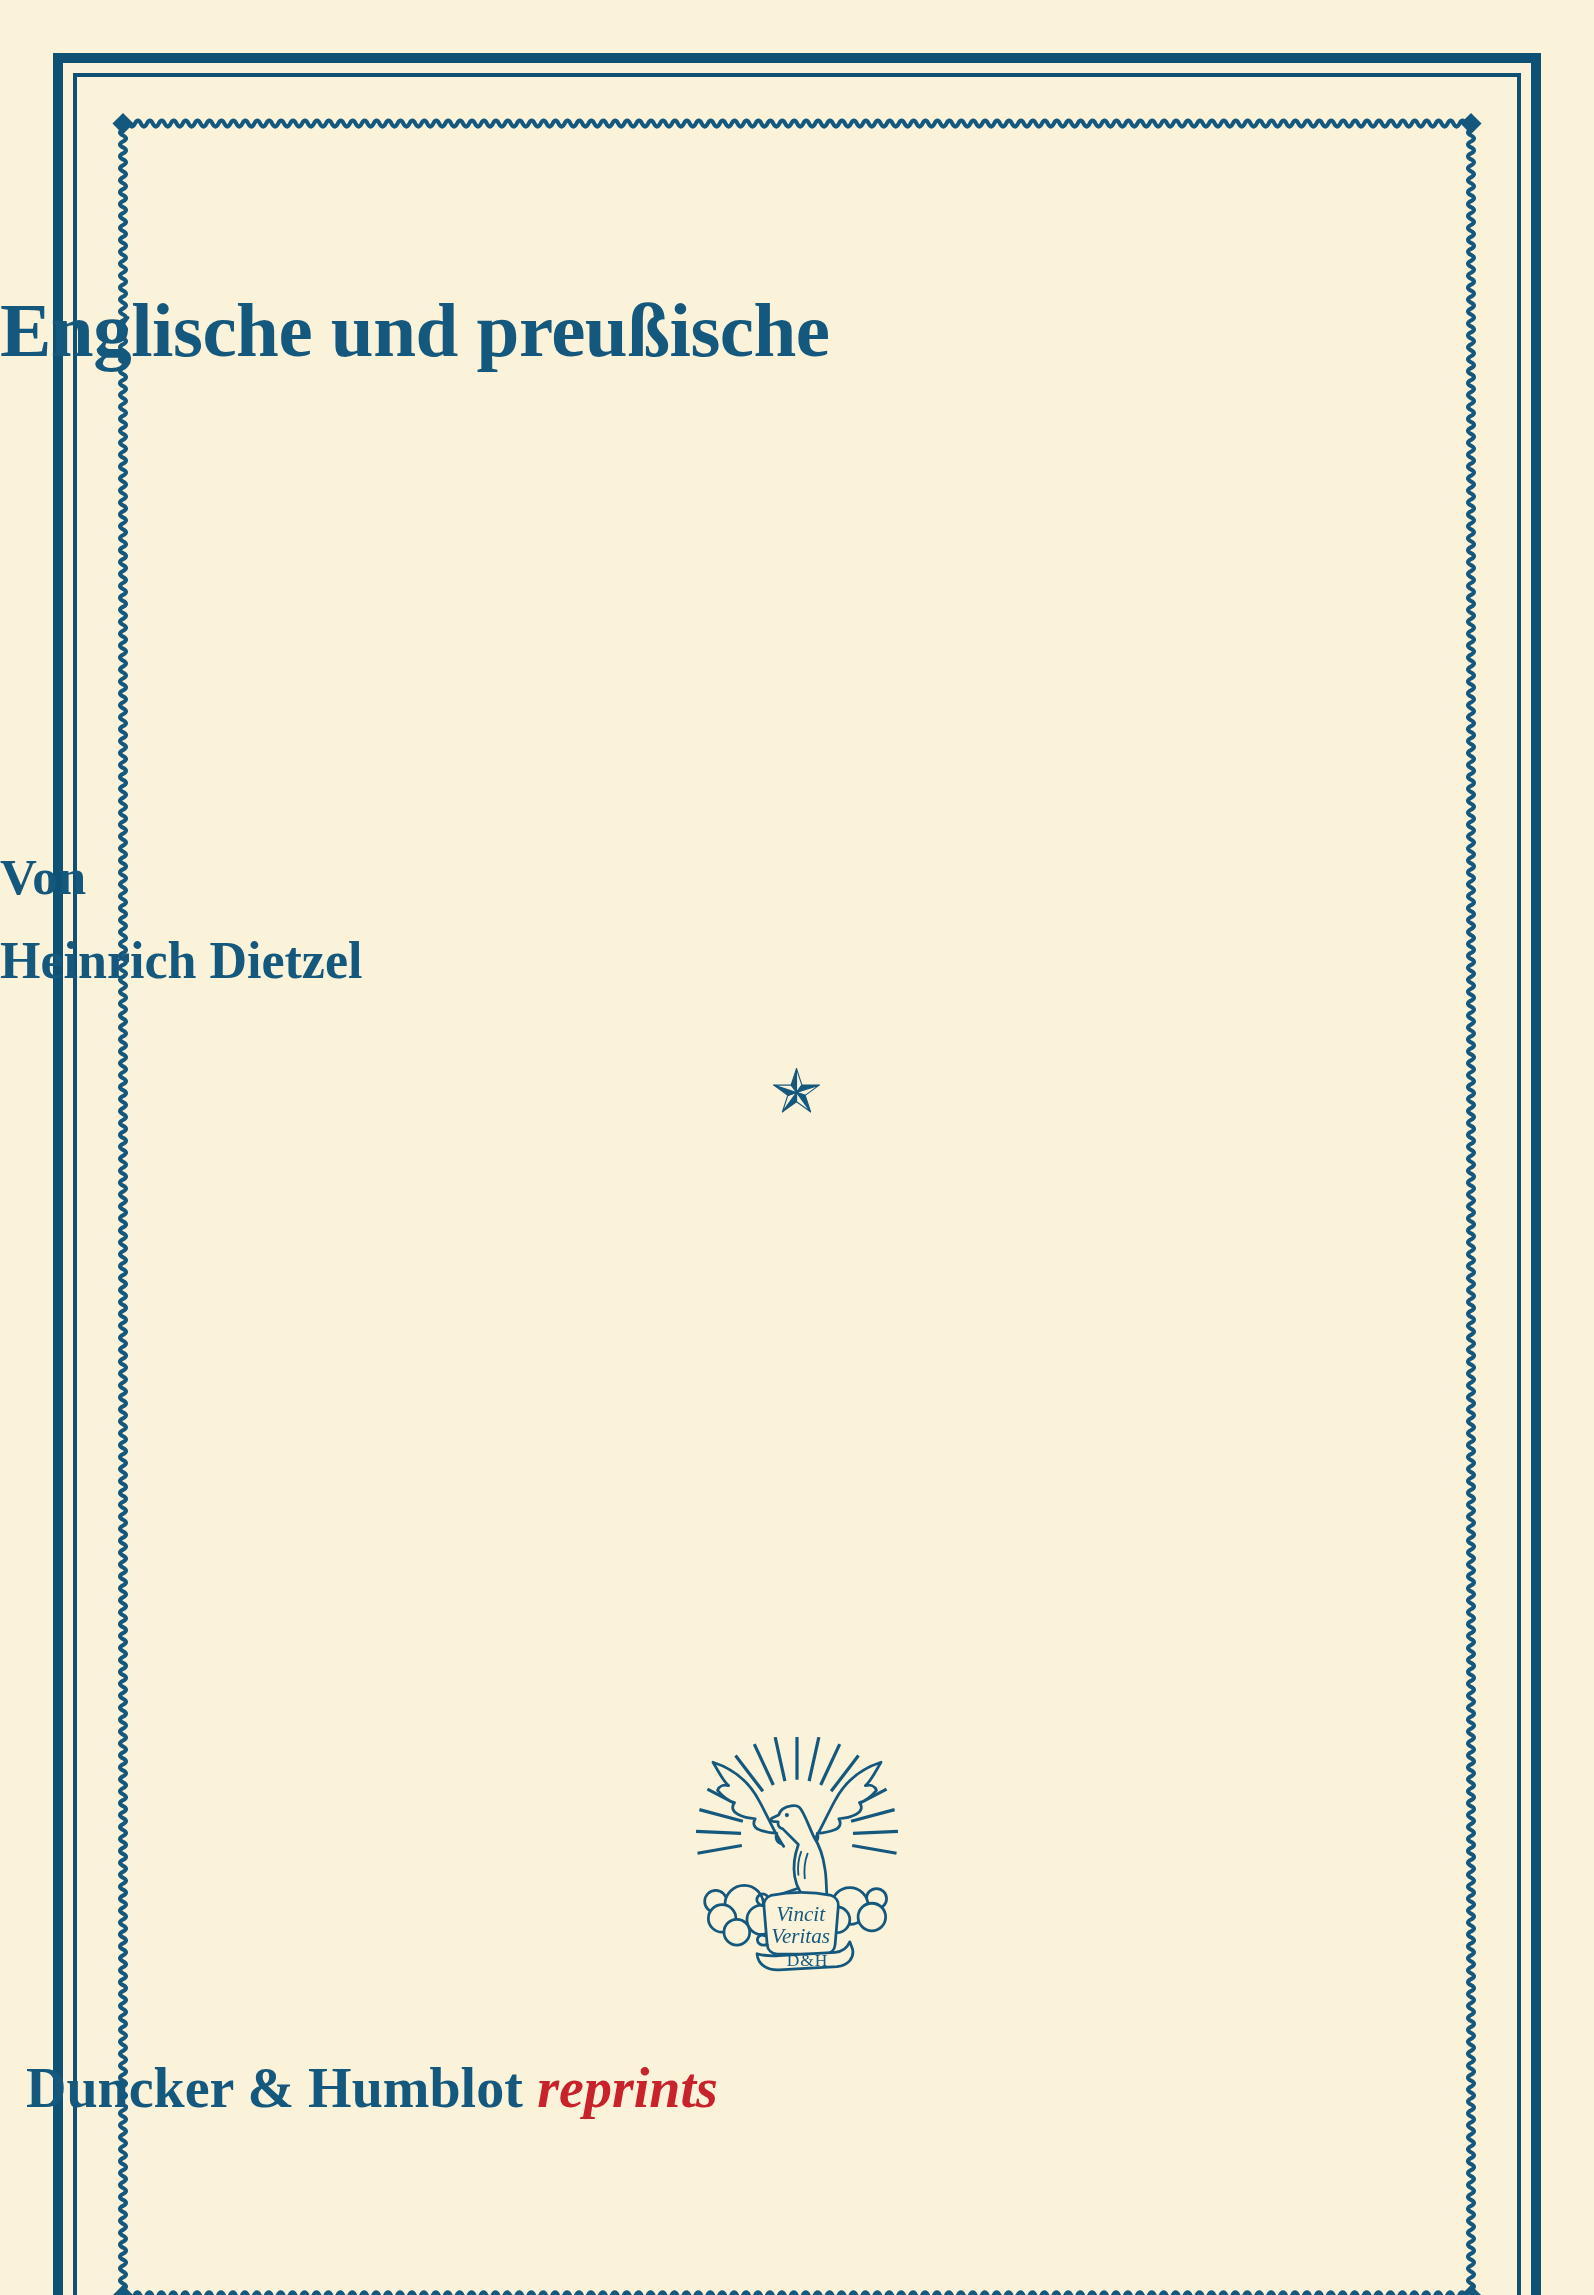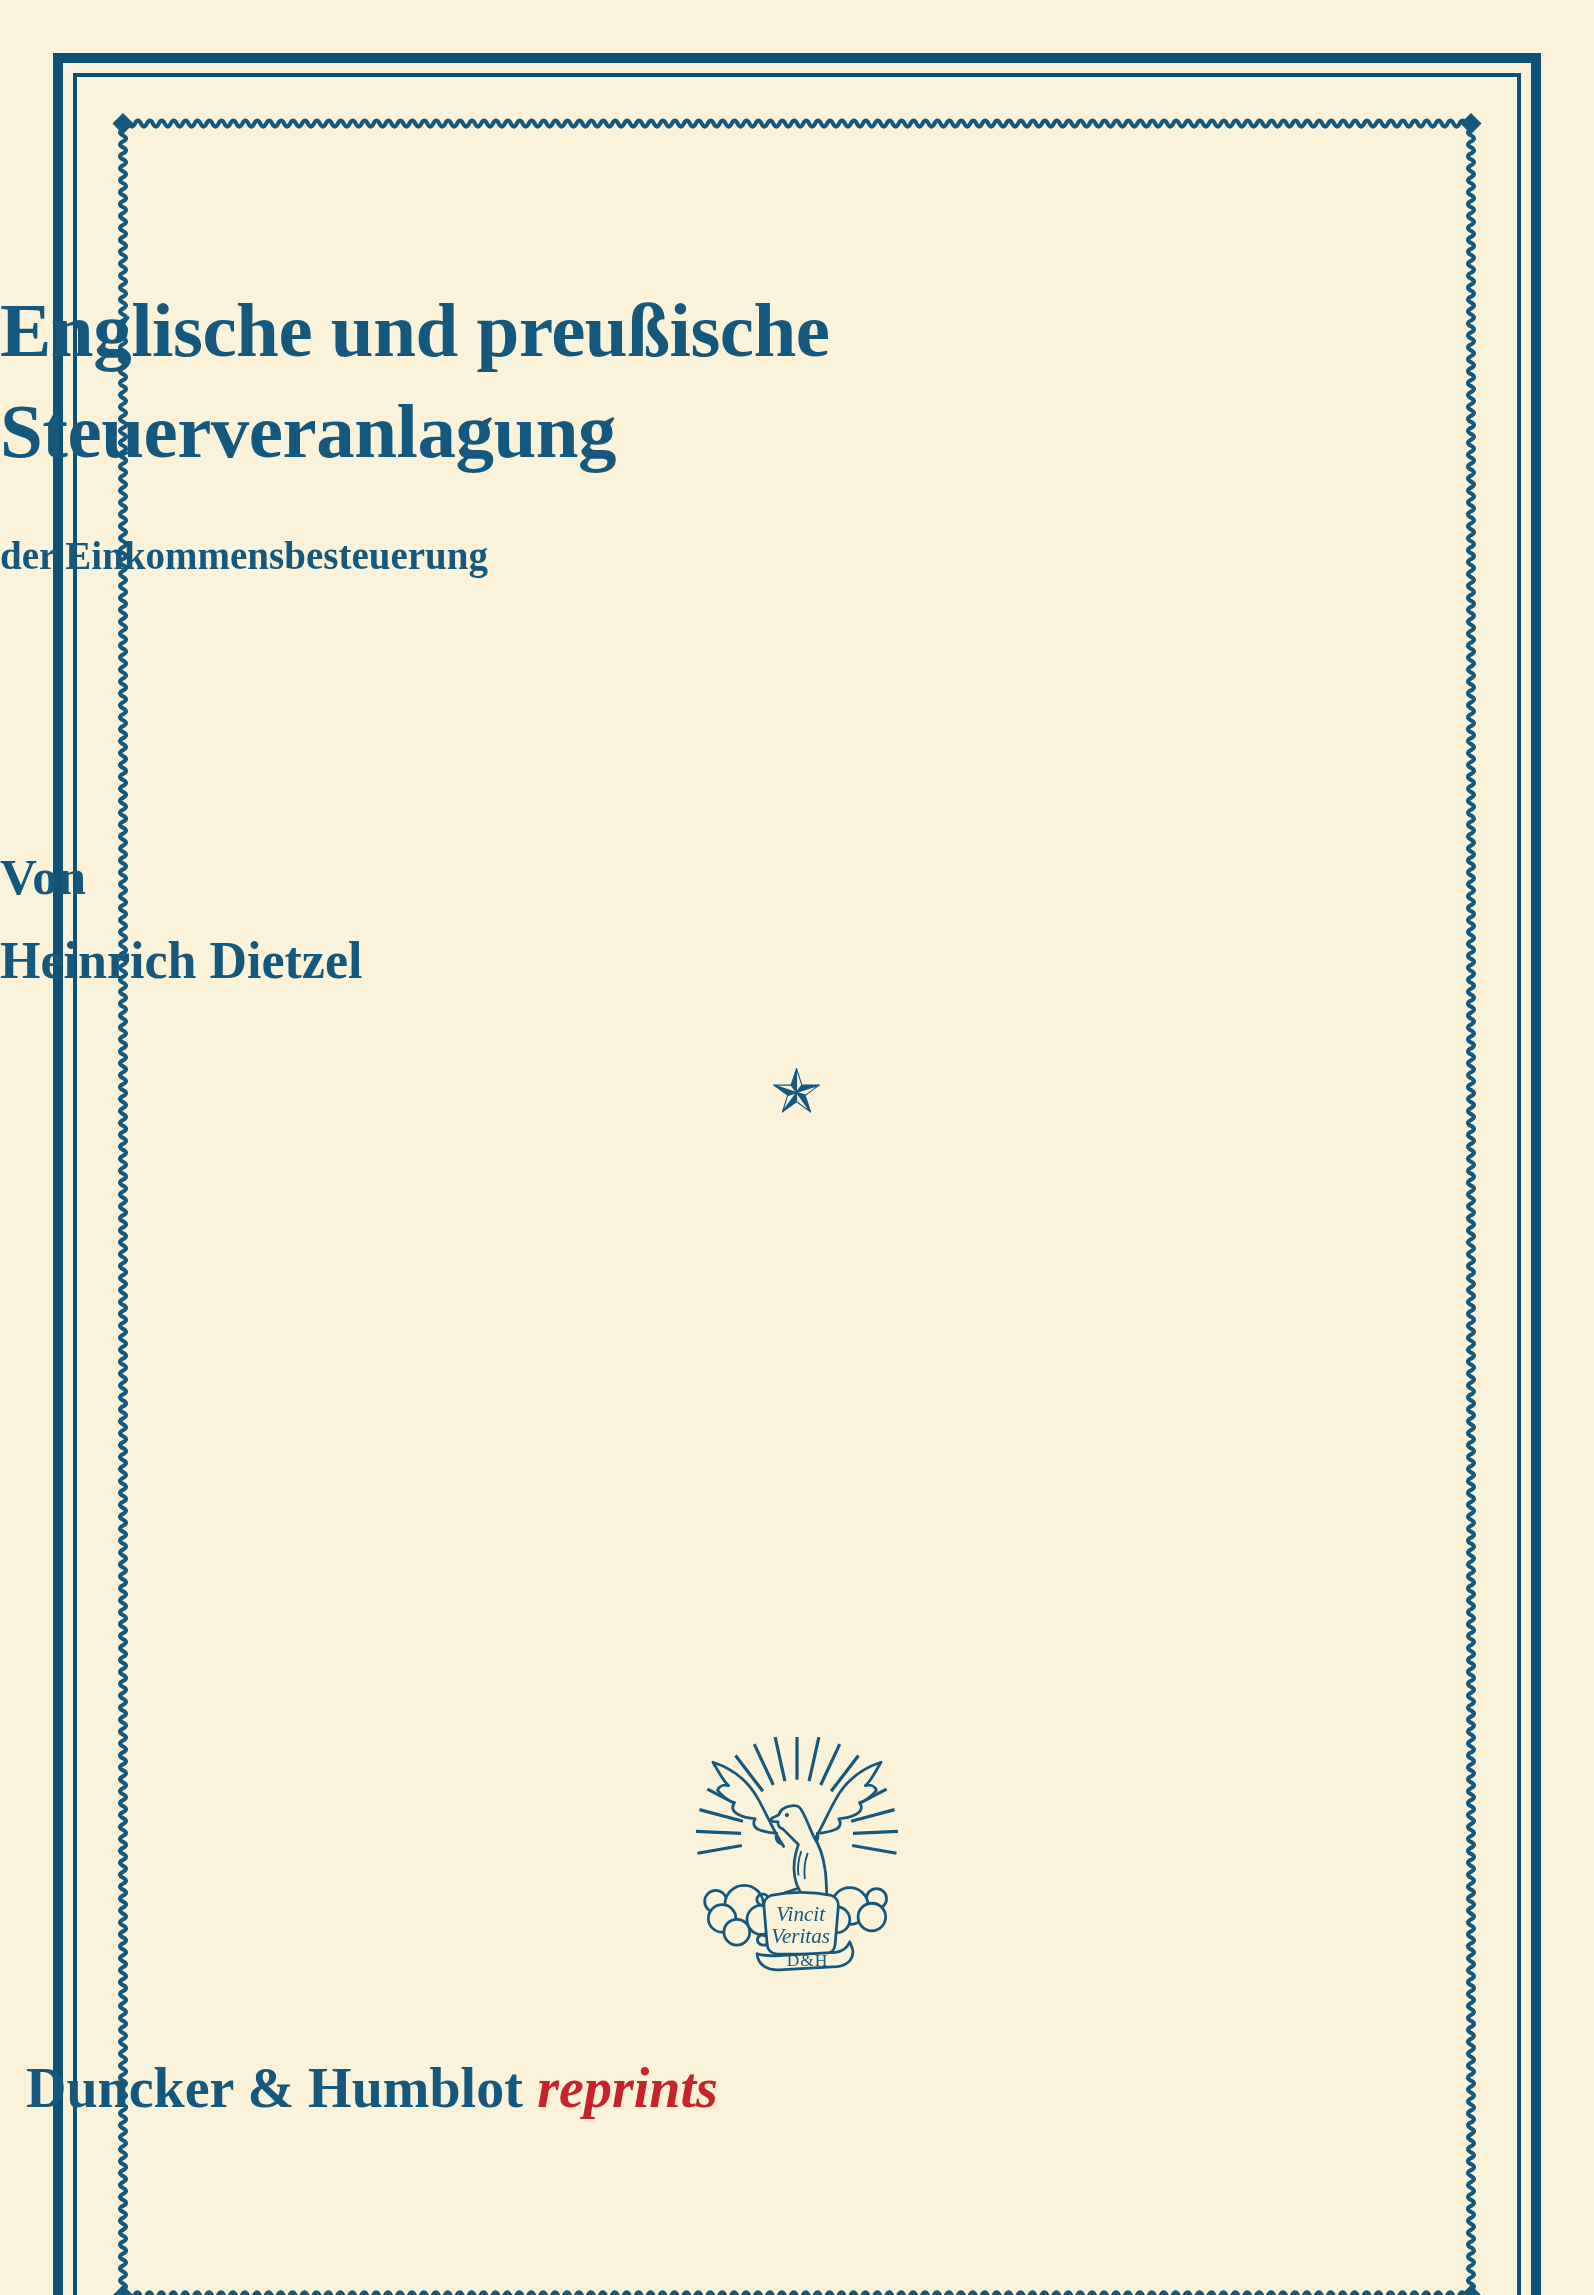--- a/index.html
+++ b/index.html
@@ -55,25 +55,23 @@
   <svg class="zigzag" id="zigzag-frame" viewBox="0 0 3473 5268">
       <path d="M268 268 q6.5 -13.0 13.00 0.00 q6.5 13.0 13.00 0.00 q6.5 -13.0 13.00 0.00 q6.5 13.0 13.00 0.00 q6.5 -13.0 13.00 0.00 q6.5 13.0 13.00 0.00 q6.5 -13.0 13.00 0.00 q6.5 13.0 13.00 0.00 q6.5 -13.0 13.00 0.00 q6.5 13.0 13.00 0.00 q6.5 -13.0 13.00 0.00 q6.5 13.0 13.00 0.00 q6.5 -13.0 13.00 0.00 q6.5 13.0 13.00 0.00 q6.5 -13.0 13.00 0.00 q6.5 13.0 13.00 0.00 q6.5 -13.0 13.00 0.00 q6.5 13.0 13.00 0.00 q6.5 -13.0 13.00 0.00 q6.5 13.0 13.00 0.00 q6.5 -13.0 13.00 0.00 q6.5 13.0 13.00 0.00 q6.5 -13.0 13.00 0.00 q6.5 13.0 13.00 0.00 q6.5 -13.0 13.00 0.00 q6.5 13.0 13.00 0.00 q6.5 -13.0 13.00 0.00 q6.5 13.0 13.00 0.00 q6.5 -13.0 13.00 0.00 q6.5 13.0 13.00 0.00 q6.5 -13.0 13.00 0.00 q6.5 13.0 13.00 0.00 q6.5 -13.0 13.00 0.00 q6.5 13.0 13.00 0.00 q6.5 -13.0 13.00 0.00 q6.5 13.0 13.00 0.00 q6.5 -13.0 13.00 0.00 q6.5 13.0 13.00 0.00 q6.5 -13.0 13.00 0.00 q6.5 13.0 13.00 0.00 q6.5 -13.0 13.00 0.00 q6.5 13.0 13.00 0.00 q6.5 -13.0 13.00 0.00 q6.5 13.0 13.00 0.00 q6.5 -13.0 13.00 0.00 q6.5 13.0 13.00 0.00 q6.5 -13.0 13.00 0.00 q6.5 13.0 13.00 0.00 q6.5 -13.0 13.00 0.00 q6.5 13.0 13.00 0.00 q6.5 -13.0 13.00 0.00 q6.5 13.0 13.00 0.00 q6.5 -13.0 13.00 0.00 q6.5 13.0 13.00 0.00 q6.5 -13.0 13.00 0.00 q6.5 13.0 13.00 0.00 q6.5 -13.0 13.00 0.00 q6.5 13.0 13.00 0.00 q6.5 -13.0 13.00 0.00 q6.5 13.0 13.00 0.00 q6.5 -13.0 13.00 0.00 q6.5 13.0 13.00 0.00 q6.5 -13.0 13.00 0.00 q6.5 13.0 13.00 0.00 q6.5 -13.0 13.00 0.00 q6.5 13.0 13.00 0.00 q6.5 -13.0 13.00 0.00 q6.5 13.0 13.00 0.00 q6.5 -13.0 13.00 0.00 q6.5 13.0 13.00 0.00 q6.5 -13.0 13.00 0.00 q6.5 13.0 13.00 0.00 q6.5 -13.0 13.00 0.00 q6.5 13.0 13.00 0.00 q6.5 -13.0 13.00 0.00 q6.5 13.0 13.00 0.00 q6.5 -13.0 13.00 0.00 q6.5 13.0 13.00 0.00 q6.5 -13.0 13.00 0.00 q6.5 13.0 13.00 0.00 q6.5 -13.0 13.00 0.00 q6.5 13.0 13.00 0.00 q6.5 -13.0 13.00 0.00 q6.5 13.0 13.00 0.00 q6.5 -13.0 13.00 0.00 q6.5 13.0 13.00 0.00 q6.5 -13.0 13.00 0.00 q6.5 13.0 13.00 0.00 q6.5 -13.0 13.00 0.00 q6.5 13.0 13.00 0.00 q6.5 -13.0 13.00 0.00 q6.5 13.0 13.00 0.00 q6.5 -13.0 13.00 0.00 q6.5 13.0 13.00 0.00 q6.5 -13.0 13.00 0.00 q6.5 13.0 13.00 0.00 q6.5 -13.0 13.00 0.00 q6.5 13.0 13.00 0.00 q6.5 -13.0 13.00 0.00 q6.5 13.0 13.00 0.00 q6.5 -13.0 13.00 0.00 q6.5 13.0 13.00 0.00 q6.5 -13.0 13.00 0.00 q6.5 13.0 13.00 0.00 q6.5 -13.0 13.00 0.00 q6.5 13.0 13.00 0.00 q6.5 -13.0 13.00 0.00 q6.5 13.0 13.00 0.00 q6.5 -13.0 13.00 0.00 q6.5 13.0 13.00 0.00 q6.5 -13.0 13.00 0.00 q6.5 13.0 13.00 0.00 q6.5 -13.0 13.00 0.00 q6.5 13.0 13.00 0.00 q6.5 -13.0 13.00 0.00 q6.5 13.0 13.00 0.00 q6.5 -13.0 13.00 0.00 q6.5 13.0 13.00 0.00 q6.5 -13.0 13.00 0.00 q6.5 13.0 13.00 0.00 q6.5 -13.0 13.00 0.00 q6.5 13.0 13.00 0.00 q6.5 -13.0 13.00 0.00 q6.5 13.0 13.00 0.00 q6.5 -13.0 13.00 0.00 q6.5 13.0 13.00 0.00 q6.5 -13.0 13.00 0.00 q6.5 13.0 13.00 0.00 q6.5 -13.0 13.00 0.00 q6.5 13.0 13.00 0.00 q6.5 -13.0 13.00 0.00 q6.5 13.0 13.00 0.00 q6.5 -13.0 13.00 0.00 q6.5 13.0 13.00 0.00 q6.5 -13.0 13.00 0.00 q6.5 13.0 13.00 0.00 q6.5 -13.0 13.00 0.00 q6.5 13.0 13.00 0.00 q6.5 -13.0 13.00 0.00 q6.5 13.0 13.00 0.00 q6.5 -13.0 13.00 0.00 q6.5 13.0 13.00 0.00 q6.5 -13.0 13.00 0.00 q6.5 13.0 13.00 0.00 q6.5 -13.0 13.00 0.00 q6.5 13.0 13.00 0.00 q6.5 -13.0 13.00 0.00 q6.5 13.0 13.00 0.00 q6.5 -13.0 13.00 0.00 q6.5 13.0 13.00 0.00 q6.5 -13.0 13.00 0.00 q6.5 13.0 13.00 0.00 q6.5 -13.0 13.00 0.00 q6.5 13.0 13.00 0.00 q6.5 -13.0 13.00 0.00 q6.5 13.0 13.00 0.00 q6.5 -13.0 13.00 0.00 q6.5 13.0 13.00 0.00 q6.5 -13.0 13.00 0.00 q6.5 13.0 13.00 0.00 q6.5 -13.0 13.00 0.00 q6.5 13.0 13.00 0.00 q6.5 -13.0 13.00 0.00 q6.5 13.0 13.00 0.00 q6.5 -13.0 13.00 0.00 q6.5 13.0 13.00 0.00 q6.5 -13.0 13.00 0.00 q6.5 13.0 13.00 0.00 q6.5 -13.0 13.00 0.00 q6.5 13.0 13.00 0.00 q6.5 -13.0 13.00 0.00 q6.5 13.0 13.00 0.00 q6.5 -13.0 13.00 0.00 q6.5 13.0 13.00 0.00 q6.5 -13.0 13.00 0.00 q6.5 13.0 13.00 0.00 q6.5 -13.0 13.00 0.00 q6.5 13.0 13.00 0.00 q6.5 -13.0 13.00 0.00 q6.5 13.0 13.00 0.00 q6.5 -13.0 13.00 0.00 q6.5 13.0 13.00 0.00 q6.5 -13.0 13.00 0.00 q6.5 13.0 13.00 0.00 q6.5 -13.0 13.00 0.00 q6.5 13.0 13.00 0.00 q6.5 -13.0 13.00 0.00 q6.5 13.0 13.00 0.00 q6.5 -13.0 13.00 0.00 q6.5 13.0 13.00 0.00 q6.5 -13.0 13.00 0.00 q6.5 13.0 13.00 0.00 q6.5 -13.0 13.00 0.00 q6.5 13.0 13.00 0.00 q6.5 -13.0 13.00 0.00 q6.5 13.0 13.00 0.00 q6.5 -13.0 13.00 0.00 q6.5 13.0 13.00 0.00 q6.5 -13.0 13.00 0.00 q6.5 13.0 13.00 0.00 q6.5 -13.0 13.00 0.00 q6.5 13.0 13.00 0.00 q6.5 -13.0 13.00 0.00 q6.5 13.0 13.00 0.00 q6.5 -13.0 13.00 0.00 q6.5 13.0 13.00 0.00 q6.5 -13.0 13.00 0.00 q6.5 13.0 13.00 0.00 q6.5 -13.0 13.00 0.00 q6.5 13.0 13.00 0.00 q6.5 -13.0 13.00 0.00 q6.5 13.0 13.00 0.00 q6.5 -13.0 13.00 0.00 q6.5 13.0 13.00 0.00 q6.5 -13.0 13.00 0.00 q6.5 13.0 13.00 0.00 q6.5 -13.0 13.00 0.00 q6.5 13.0 13.00 0.00 q6.5 -13.0 13.00 0.00 q6.5 13.0 13.00 0.00 q6.5 -13.0 13.00 0.00 q6.5 13.0 13.00 0.00 q6.5 -13.0 13.00 0.00 q6.5 13.0 13.00 0.00 q6.5 -13.0 13.00 0.00 q6.5 13.0 13.00 0.00 M3205 268 q13.0 6.5 0.00 13.00 q-13.0 6.5 0.00 13.00 q13.0 6.5 0.00 13.00 q-13.0 6.5 0.00 13.00 q13.0 6.5 0.00 13.00 q-13.0 6.5 0.00 13.00 q13.0 6.5 0.00 13.00 q-13.0 6.5 0.00 13.00 q13.0 6.5 0.00 13.00 q-13.0 6.5 0.00 13.00 q13.0 6.5 0.00 13.00 q-13.0 6.5 0.00 13.00 q13.0 6.5 0.00 13.00 q-13.0 6.5 0.00 13.00 q13.0 6.5 0.00 13.00 q-13.0 6.5 0.00 13.00 q13.0 6.5 0.00 13.00 q-13.0 6.5 0.00 13.00 q13.0 6.5 0.00 13.00 q-13.0 6.5 0.00 13.00 q13.0 6.5 0.00 13.00 q-13.0 6.5 0.00 13.00 q13.0 6.5 0.00 13.00 q-13.0 6.5 0.00 13.00 q13.0 6.5 0.00 13.00 q-13.0 6.5 0.00 13.00 q13.0 6.5 0.00 13.00 q-13.0 6.5 0.00 13.00 q13.0 6.5 0.00 13.00 q-13.0 6.5 0.00 13.00 q13.0 6.5 0.00 13.00 q-13.0 6.5 0.00 13.00 q13.0 6.5 0.00 13.00 q-13.0 6.5 0.00 13.00 q13.0 6.5 0.00 13.00 q-13.0 6.5 0.00 13.00 q13.0 6.5 0.00 13.00 q-13.0 6.5 0.00 13.00 q13.0 6.5 0.00 13.00 q-13.0 6.5 0.00 13.00 q13.0 6.5 0.00 13.00 q-13.0 6.5 0.00 13.00 q13.0 6.5 0.00 13.00 q-13.0 6.5 0.00 13.00 q13.0 6.5 0.00 13.00 q-13.0 6.5 0.00 13.00 q13.0 6.5 0.00 13.00 q-13.0 6.5 0.00 13.00 q13.0 6.5 0.00 13.00 q-13.0 6.5 0.00 13.00 q13.0 6.5 0.00 13.00 q-13.0 6.5 0.00 13.00 q13.0 6.5 0.00 13.00 q-13.0 6.5 0.00 13.00 q13.0 6.5 0.00 13.00 q-13.0 6.5 0.00 13.00 q13.0 6.5 0.00 13.00 q-13.0 6.5 0.00 13.00 q13.0 6.5 0.00 13.00 q-13.0 6.5 0.00 13.00 q13.0 6.5 0.00 13.00 q-13.0 6.5 0.00 13.00 q13.0 6.5 0.00 13.00 q-13.0 6.5 0.00 13.00 q13.0 6.5 0.00 13.00 q-13.0 6.5 0.00 13.00 q13.0 6.5 0.00 13.00 q-13.0 6.5 0.00 13.00 q13.0 6.5 0.00 13.00 q-13.0 6.5 0.00 13.00 q13.0 6.5 0.00 13.00 q-13.0 6.5 0.00 13.00 q13.0 6.5 0.00 13.00 q-13.0 6.5 0.00 13.00 q13.0 6.5 0.00 13.00 q-13.0 6.5 0.00 13.00 q13.0 6.5 0.00 13.00 q-13.0 6.5 0.00 13.00 q13.0 6.5 0.00 13.00 q-13.0 6.5 0.00 13.00 q13.0 6.5 0.00 13.00 q-13.0 6.5 0.00 13.00 q13.0 6.5 0.00 13.00 q-13.0 6.5 0.00 13.00 q13.0 6.5 0.00 13.00 q-13.0 6.5 0.00 13.00 q13.0 6.5 0.00 13.00 q-13.0 6.5 0.00 13.00 q13.0 6.5 0.00 13.00 q-13.0 6.5 0.00 13.00 q13.0 6.5 0.00 13.00 q-13.0 6.5 0.00 13.00 q13.0 6.5 0.00 13.00 q-13.0 6.5 0.00 13.00 q13.0 6.5 0.00 13.00 q-13.0 6.5 0.00 13.00 q13.0 6.5 0.00 13.00 q-13.0 6.5 0.00 13.00 q13.0 6.5 0.00 13.00 q-13.0 6.5 0.00 13.00 q13.0 6.5 0.00 13.00 q-13.0 6.5 0.00 13.00 q13.0 6.5 0.00 13.00 q-13.0 6.5 0.00 13.00 q13.0 6.5 0.00 13.00 q-13.0 6.5 0.00 13.00 q13.0 6.5 0.00 13.00 q-13.0 6.5 0.00 13.00 q13.0 6.5 0.00 13.00 q-13.0 6.5 0.00 13.00 q13.0 6.5 0.00 13.00 q-13.0 6.5 0.00 13.00 q13.0 6.5 0.00 13.00 q-13.0 6.5 0.00 13.00 q13.0 6.5 0.00 13.00 q-13.0 6.5 0.00 13.00 q13.0 6.5 0.00 13.00 q-13.0 6.5 0.00 13.00 q13.0 6.5 0.00 13.00 q-13.0 6.5 0.00 13.00 q13.0 6.5 0.00 13.00 q-13.0 6.5 0.00 13.00 q13.0 6.5 0.00 13.00 q-13.0 6.5 0.00 13.00 q13.0 6.5 0.00 13.00 q-13.0 6.5 0.00 13.00 q13.0 6.5 0.00 13.00 q-13.0 6.5 0.00 13.00 q13.0 6.5 0.00 13.00 q-13.0 6.5 0.00 13.00 q13.0 6.5 0.00 13.00 q-13.0 6.5 0.00 13.00 q13.0 6.5 0.00 13.00 q-13.0 6.5 0.00 13.00 q13.0 6.5 0.00 13.00 q-13.0 6.5 0.00 13.00 q13.0 6.5 0.00 13.00 q-13.0 6.5 0.00 13.00 q13.0 6.5 0.00 13.00 q-13.0 6.5 0.00 13.00 q13.0 6.5 0.00 13.00 q-13.0 6.5 0.00 13.00 q13.0 6.5 0.00 13.00 q-13.0 6.5 0.00 13.00 q13.0 6.5 0.00 13.00 q-13.0 6.5 0.00 13.00 q13.0 6.5 0.00 13.00 q-13.0 6.5 0.00 13.00 q13.0 6.5 0.00 13.00 q-13.0 6.5 0.00 13.00 q13.0 6.5 0.00 13.00 q-13.0 6.5 0.00 13.00 q13.0 6.5 0.00 13.00 q-13.0 6.5 0.00 13.00 q13.0 6.5 0.00 13.00 q-13.0 6.5 0.00 13.00 q13.0 6.5 0.00 13.00 q-13.0 6.5 0.00 13.00 q13.0 6.5 0.00 13.00 q-13.0 6.5 0.00 13.00 q13.0 6.5 0.00 13.00 q-13.0 6.5 0.00 13.00 q13.0 6.5 0.00 13.00 q-13.0 6.5 0.00 13.00 q13.0 6.5 0.00 13.00 q-13.0 6.5 0.00 13.00 q13.0 6.5 0.00 13.00 q-13.0 6.5 0.00 13.00 q13.0 6.5 0.00 13.00 q-13.0 6.5 0.00 13.00 q13.0 6.5 0.00 13.00 q-13.0 6.5 0.00 13.00 q13.0 6.5 0.00 13.00 q-13.0 6.5 0.00 13.00 q13.0 6.5 0.00 13.00 q-13.0 6.5 0.00 13.00 q13.0 6.5 0.00 13.00 q-13.0 6.5 0.00 13.00 q13.0 6.5 0.00 13.00 q-13.0 6.5 0.00 13.00 q13.0 6.5 0.00 13.00 q-13.0 6.5 0.00 13.00 q13.0 6.5 0.00 13.00 q-13.0 6.5 0.00 13.00 q13.0 6.5 0.00 13.00 q-13.0 6.5 0.00 13.00 q13.0 6.5 0.00 13.00 q-13.0 6.5 0.00 13.00 q13.0 6.5 0.00 13.00 q-13.0 6.5 0.00 13.00 q13.0 6.5 0.00 13.00 q-13.0 6.5 0.00 13.00 q13.0 6.5 0.00 13.00 q-13.0 6.5 0.00 13.00 q13.0 6.5 0.00 13.00 q-13.0 6.5 0.00 13.00 q13.0 6.5 0.00 13.00 q-13.0 6.5 0.00 13.00 q13.0 6.5 0.00 13.00 q-13.0 6.5 0.00 13.00 q13.0 6.5 0.00 13.00 q-13.0 6.5 0.00 13.00 q13.0 6.5 0.00 13.00 q-13.0 6.5 0.00 13.00 q13.0 6.5 0.00 13.00 q-13.0 6.5 0.00 13.00 q13.0 6.5 0.00 13.00 q-13.0 6.5 0.00 13.00 q13.0 6.5 0.00 13.00 q-13.0 6.5 0.00 13.00 q13.0 6.5 0.00 13.00 q-13.0 6.5 0.00 13.00 q13.0 6.5 0.00 13.00 q-13.0 6.5 0.00 13.00 q13.0 6.5 0.00 13.00 q-13.0 6.5 0.00 13.00 q13.0 6.5 0.00 13.00 q-13.0 6.5 0.00 13.00 q13.0 6.5 0.00 13.00 q-13.0 6.5 0.00 13.00 q13.0 6.5 0.00 13.00 q-13.0 6.5 0.00 13.00 q13.0 6.5 0.00 13.00 q-13.0 6.5 0.00 13.00 q13.0 6.5 0.00 13.00 q-13.0 6.5 0.00 13.00 q13.0 6.5 0.00 13.00 q-13.0 6.5 0.00 13.00 q13.0 6.5 0.00 13.00 q-13.0 6.5 0.00 13.00 q13.0 6.5 0.00 13.00 q-13.0 6.5 0.00 13.00 q13.0 6.5 0.00 13.00 q-13.0 6.5 0.00 13.00 q13.0 6.5 0.00 13.00 q-13.0 6.5 0.00 13.00 q13.0 6.5 0.00 13.00 q-13.0 6.5 0.00 13.00 q13.0 6.5 0.00 13.00 q-13.0 6.5 0.00 13.00 q13.0 6.5 0.00 13.00 q-13.0 6.5 0.00 13.00 q13.0 6.5 0.00 13.00 q-13.0 6.5 0.00 13.00 q13.0 6.5 0.00 13.00 q-13.0 6.5 0.00 13.00 q13.0 6.5 0.00 13.00 q-13.0 6.5 0.00 13.00 q13.0 6.5 0.00 13.00 q-13.0 6.5 0.00 13.00 q13.0 6.5 0.00 13.00 q-13.0 6.5 0.00 13.00 q13.0 6.5 0.00 13.00 q-13.0 6.5 0.00 13.00 q13.0 6.5 0.00 13.00 q-13.0 6.5 0.00 13.00 q13.0 6.5 0.00 13.00 q-13.0 6.5 0.00 13.00 q13.0 6.5 0.00 13.00 q-13.0 6.5 0.00 13.00 q13.0 6.5 0.00 13.00 q-13.0 6.5 0.00 13.00 q13.0 6.5 0.00 13.00 q-13.0 6.5 0.00 13.00 q13.0 6.5 0.00 13.00 q-13.0 6.5 0.00 13.00 q13.0 6.5 0.00 13.00 q-13.0 6.5 0.00 13.00 q13.0 6.5 0.00 13.00 q-13.0 6.5 0.00 13.00 q13.0 6.5 0.00 13.00 q-13.0 6.5 0.00 13.00 q13.0 6.5 0.00 13.00 q-13.0 6.5 0.00 13.00 q13.0 6.5 0.00 13.00 q-13.0 6.5 0.00 13.00 q13.0 6.5 0.00 13.00 q-13.0 6.5 0.00 13.00 q13.0 6.5 0.00 13.00 q-13.0 6.5 0.00 13.00 q13.0 6.5 0.00 13.00 q-13.0 6.5 0.00 13.00 q13.0 6.5 0.00 13.00 q-13.0 6.5 0.00 13.00 q13.0 6.5 0.00 13.00 q-13.0 6.5 0.00 13.00 q13.0 6.5 0.00 13.00 q-13.0 6.5 0.00 13.00 q13.0 6.5 0.00 13.00 q-13.0 6.5 0.00 13.00 q13.0 6.5 0.00 13.00 q-13.0 6.5 0.00 13.00 q13.0 6.5 0.00 13.00 q-13.0 6.5 0.00 13.00 q13.0 6.5 0.00 13.00 q-13.0 6.5 0.00 13.00 q13.0 6.5 0.00 13.00 q-13.0 6.5 0.00 13.00 q13.0 6.5 0.00 13.00 q-13.0 6.5 0.00 13.00 q13.0 6.5 0.00 13.00 q-13.0 6.5 0.00 13.00 q13.0 6.5 0.00 13.00 q-13.0 6.5 0.00 13.00 q13.0 6.5 0.00 13.00 q-13.0 6.5 0.00 13.00 q13.0 6.5 0.00 13.00 q-13.0 6.5 0.00 13.00 q13.0 6.5 0.00 13.00 q-13.0 6.5 0.00 13.00 q13.0 6.5 0.00 13.00 q-13.0 6.5 0.00 13.00 q13.0 6.5 0.00 13.00 q-13.0 6.5 0.00 13.00 q13.0 6.5 0.00 13.00 q-13.0 6.5 0.00 13.00 q13.0 6.5 0.00 13.00 q-13.0 6.5 0.00 13.00 q13.0 6.5 0.00 13.00 q-13.0 6.5 0.00 13.00 q13.0 6.5 0.00 13.00 q-13.0 6.5 0.00 13.00 q13.0 6.5 0.00 13.00 q-13.0 6.5 0.00 13.00 q13.0 6.5 0.00 13.00 q-13.0 6.5 0.00 13.00 q13.0 6.5 0.00 13.00 q-13.0 6.5 0.00 13.00 q13.0 6.5 0.00 13.00 q-13.0 6.5 0.00 13.00 q13.0 6.5 0.00 13.00 q-13.0 6.5 0.00 13.00 q13.0 6.5 0.00 13.00 q-13.0 6.5 0.00 13.00 q13.0 6.5 0.00 13.00 q-13.0 6.5 0.00 13.00 q13.0 6.5 0.00 13.00 q-13.0 6.5 0.00 13.00 q13.0 6.5 0.00 13.00 q-13.0 6.5 0.00 13.00 q13.0 6.5 0.00 13.00 q-13.0 6.5 0.00 13.00 q13.0 6.5 0.00 13.00 q-13.0 6.5 0.00 13.00 q13.0 6.5 0.00 13.00 q-13.0 6.5 0.00 13.00 q13.0 6.5 0.00 13.00 q-13.0 6.5 0.00 13.00 q13.0 6.5 0.00 13.00 q-13.0 6.5 0.00 13.00 q13.0 6.5 0.00 13.00 q-13.0 6.5 0.00 13.00 q13.0 6.5 0.00 13.00 q-13.0 6.5 0.00 13.00 q13.0 6.5 0.00 13.00 q-13.0 6.5 0.00 13.00 q13.0 6.5 0.00 13.00 q-13.0 6.5 0.00 13.00 q13.0 6.5 0.00 13.00 q-13.0 6.5 0.00 13.00 q13.0 6.5 0.00 13.00 q-13.0 6.5 0.00 13.00 q13.0 6.5 0.00 13.00 q-13.0 6.5 0.00 13.00 M3205 5000 q-6.5 13.0 -13.00 0.00 q-6.5 -13.0 -13.00 0.00 q-6.5 13.0 -13.00 0.00 q-6.5 -13.0 -13.00 0.00 q-6.5 13.0 -13.00 0.00 q-6.5 -13.0 -13.00 0.00 q-6.5 13.0 -13.00 0.00 q-6.5 -13.0 -13.00 0.00 q-6.5 13.0 -13.00 0.00 q-6.5 -13.0 -13.00 0.00 q-6.5 13.0 -13.00 0.00 q-6.5 -13.0 -13.00 0.00 q-6.5 13.0 -13.00 0.00 q-6.5 -13.0 -13.00 0.00 q-6.5 13.0 -13.00 0.00 q-6.5 -13.0 -13.00 0.00 q-6.5 13.0 -13.00 0.00 q-6.5 -13.0 -13.00 0.00 q-6.5 13.0 -13.00 0.00 q-6.5 -13.0 -13.00 0.00 q-6.5 13.0 -13.00 0.00 q-6.5 -13.0 -13.00 0.00 q-6.5 13.0 -13.00 0.00 q-6.5 -13.0 -13.00 0.00 q-6.5 13.0 -13.00 0.00 q-6.5 -13.0 -13.00 0.00 q-6.5 13.0 -13.00 0.00 q-6.5 -13.0 -13.00 0.00 q-6.5 13.0 -13.00 0.00 q-6.5 -13.0 -13.00 0.00 q-6.5 13.0 -13.00 0.00 q-6.5 -13.0 -13.00 0.00 q-6.5 13.0 -13.00 0.00 q-6.5 -13.0 -13.00 0.00 q-6.5 13.0 -13.00 0.00 q-6.5 -13.0 -13.00 0.00 q-6.5 13.0 -13.00 0.00 q-6.5 -13.0 -13.00 0.00 q-6.5 13.0 -13.00 0.00 q-6.5 -13.0 -13.00 0.00 q-6.5 13.0 -13.00 0.00 q-6.5 -13.0 -13.00 0.00 q-6.5 13.0 -13.00 0.00 q-6.5 -13.0 -13.00 0.00 q-6.5 13.0 -13.00 0.00 q-6.5 -13.0 -13.00 0.00 q-6.5 13.0 -13.00 0.00 q-6.5 -13.0 -13.00 0.00 q-6.5 13.0 -13.00 0.00 q-6.5 -13.0 -13.00 0.00 q-6.5 13.0 -13.00 0.00 q-6.5 -13.0 -13.00 0.00 q-6.5 13.0 -13.00 0.00 q-6.5 -13.0 -13.00 0.00 q-6.5 13.0 -13.00 0.00 q-6.5 -13.0 -13.00 0.00 q-6.5 13.0 -13.00 0.00 q-6.5 -13.0 -13.00 0.00 q-6.5 13.0 -13.00 0.00 q-6.5 -13.0 -13.00 0.00 q-6.5 13.0 -13.00 0.00 q-6.5 -13.0 -13.00 0.00 q-6.5 13.0 -13.00 0.00 q-6.5 -13.0 -13.00 0.00 q-6.5 13.0 -13.00 0.00 q-6.5 -13.0 -13.00 0.00 q-6.5 13.0 -13.00 0.00 q-6.5 -13.0 -13.00 0.00 q-6.5 13.0 -13.00 0.00 q-6.5 -13.0 -13.00 0.00 q-6.5 13.0 -13.00 0.00 q-6.5 -13.0 -13.00 0.00 q-6.5 13.0 -13.00 0.00 q-6.5 -13.0 -13.00 0.00 q-6.5 13.0 -13.00 0.00 q-6.5 -13.0 -13.00 0.00 q-6.5 13.0 -13.00 0.00 q-6.5 -13.0 -13.00 0.00 q-6.5 13.0 -13.00 0.00 q-6.5 -13.0 -13.00 0.00 q-6.5 13.0 -13.00 0.00 q-6.5 -13.0 -13.00 0.00 q-6.5 13.0 -13.00 0.00 q-6.5 -13.0 -13.00 0.00 q-6.5 13.0 -13.00 0.00 q-6.5 -13.0 -13.00 0.00 q-6.5 13.0 -13.00 0.00 q-6.5 -13.0 -13.00 0.00 q-6.5 13.0 -13.00 0.00 q-6.5 -13.0 -13.00 0.00 q-6.5 13.0 -13.00 0.00 q-6.5 -13.0 -13.00 0.00 q-6.5 13.0 -13.00 0.00 q-6.5 -13.0 -13.00 0.00 q-6.5 13.0 -13.00 0.00 q-6.5 -13.0 -13.00 0.00 q-6.5 13.0 -13.00 0.00 q-6.5 -13.0 -13.00 0.00 q-6.5 13.0 -13.00 0.00 q-6.5 -13.0 -13.00 0.00 q-6.5 13.0 -13.00 0.00 q-6.5 -13.0 -13.00 0.00 q-6.5 13.0 -13.00 0.00 q-6.5 -13.0 -13.00 0.00 q-6.5 13.0 -13.00 0.00 q-6.5 -13.0 -13.00 0.00 q-6.5 13.0 -13.00 0.00 q-6.5 -13.0 -13.00 0.00 q-6.5 13.0 -13.00 0.00 q-6.5 -13.0 -13.00 0.00 q-6.5 13.0 -13.00 0.00 q-6.5 -13.0 -13.00 0.00 q-6.5 13.0 -13.00 0.00 q-6.5 -13.0 -13.00 0.00 q-6.5 13.0 -13.00 0.00 q-6.5 -13.0 -13.00 0.00 q-6.5 13.0 -13.00 0.00 q-6.5 -13.0 -13.00 0.00 q-6.5 13.0 -13.00 0.00 q-6.5 -13.0 -13.00 0.00 q-6.5 13.0 -13.00 0.00 q-6.5 -13.0 -13.00 0.00 q-6.5 13.0 -13.00 0.00 q-6.5 -13.0 -13.00 0.00 q-6.5 13.0 -13.00 0.00 q-6.5 -13.0 -13.00 0.00 q-6.5 13.0 -13.00 0.00 q-6.5 -13.0 -13.00 0.00 q-6.5 13.0 -13.00 0.00 q-6.5 -13.0 -13.00 0.00 q-6.5 13.0 -13.00 0.00 q-6.5 -13.0 -13.00 0.00 q-6.5 13.0 -13.00 0.00 q-6.5 -13.0 -13.00 0.00 q-6.5 13.0 -13.00 0.00 q-6.5 -13.0 -13.00 0.00 q-6.5 13.0 -13.00 0.00 q-6.5 -13.0 -13.00 0.00 q-6.5 13.0 -13.00 0.00 q-6.5 -13.0 -13.00 0.00 q-6.5 13.0 -13.00 0.00 q-6.5 -13.0 -13.00 0.00 q-6.5 13.0 -13.00 0.00 q-6.5 -13.0 -13.00 0.00 q-6.5 13.0 -13.00 0.00 q-6.5 -13.0 -13.00 0.00 q-6.5 13.0 -13.00 0.00 q-6.5 -13.0 -13.00 0.00 q-6.5 13.0 -13.00 0.00 q-6.5 -13.0 -13.00 0.00 q-6.5 13.0 -13.00 0.00 q-6.5 -13.0 -13.00 0.00 q-6.5 13.0 -13.00 0.00 q-6.5 -13.0 -13.00 0.00 q-6.5 13.0 -13.00 0.00 q-6.5 -13.0 -13.00 0.00 q-6.5 13.0 -13.00 0.00 q-6.5 -13.0 -13.00 0.00 q-6.5 13.0 -13.00 0.00 q-6.5 -13.0 -13.00 0.00 q-6.5 13.0 -13.00 0.00 q-6.5 -13.0 -13.00 0.00 q-6.5 13.0 -13.00 0.00 q-6.5 -13.0 -13.00 0.00 q-6.5 13.0 -13.00 0.00 q-6.5 -13.0 -13.00 0.00 q-6.5 13.0 -13.00 0.00 q-6.5 -13.0 -13.00 0.00 q-6.5 13.0 -13.00 0.00 q-6.5 -13.0 -13.00 0.00 q-6.5 13.0 -13.00 0.00 q-6.5 -13.0 -13.00 0.00 q-6.5 13.0 -13.00 0.00 q-6.5 -13.0 -13.00 0.00 q-6.5 13.0 -13.00 0.00 q-6.5 -13.0 -13.00 0.00 q-6.5 13.0 -13.00 0.00 q-6.5 -13.0 -13.00 0.00 q-6.5 13.0 -13.00 0.00 q-6.5 -13.0 -13.00 0.00 q-6.5 13.0 -13.00 0.00 q-6.5 -13.0 -13.00 0.00 q-6.5 13.0 -13.00 0.00 q-6.5 -13.0 -13.00 0.00 q-6.5 13.0 -13.00 0.00 q-6.5 -13.0 -13.00 0.00 q-6.5 13.0 -13.00 0.00 q-6.5 -13.0 -13.00 0.00 q-6.5 13.0 -13.00 0.00 q-6.5 -13.0 -13.00 0.00 q-6.5 13.0 -13.00 0.00 q-6.5 -13.0 -13.00 0.00 q-6.5 13.0 -13.00 0.00 q-6.5 -13.0 -13.00 0.00 q-6.5 13.0 -13.00 0.00 q-6.5 -13.0 -13.00 0.00 q-6.5 13.0 -13.00 0.00 q-6.5 -13.0 -13.00 0.00 q-6.5 13.0 -13.00 0.00 q-6.5 -13.0 -13.00 0.00 q-6.5 13.0 -13.00 0.00 q-6.5 -13.0 -13.00 0.00 q-6.5 13.0 -13.00 0.00 q-6.5 -13.0 -13.00 0.00 q-6.5 13.0 -13.00 0.00 q-6.5 -13.0 -13.00 0.00 q-6.5 13.0 -13.00 0.00 q-6.5 -13.0 -13.00 0.00 q-6.5 13.0 -13.00 0.00 q-6.5 -13.0 -13.00 0.00 q-6.5 13.0 -13.00 0.00 q-6.5 -13.0 -13.00 0.00 q-6.5 13.0 -13.00 0.00 q-6.5 -13.0 -13.00 0.00 q-6.5 13.0 -13.00 0.00 q-6.5 -13.0 -13.00 0.00 q-6.5 13.0 -13.00 0.00 q-6.5 -13.0 -13.00 0.00 q-6.5 13.0 -13.00 0.00 q-6.5 -13.0 -13.00 0.00 q-6.5 13.0 -13.00 0.00 q-6.5 -13.0 -13.00 0.00 q-6.5 13.0 -13.00 0.00 q-6.5 -13.0 -13.00 0.00 q-6.5 13.0 -13.00 0.00 q-6.5 -13.0 -13.00 0.00 M268 5000 q-13.0 -6.5 0.00 -13.00 q13.0 -6.5 0.00 -13.00 q-13.0 -6.5 0.00 -13.00 q13.0 -6.5 0.00 -13.00 q-13.0 -6.5 0.00 -13.00 q13.0 -6.5 0.00 -13.00 q-13.0 -6.5 0.00 -13.00 q13.0 -6.5 0.00 -13.00 q-13.0 -6.5 0.00 -13.00 q13.0 -6.5 0.00 -13.00 q-13.0 -6.5 0.00 -13.00 q13.0 -6.5 0.00 -13.00 q-13.0 -6.5 0.00 -13.00 q13.0 -6.5 0.00 -13.00 q-13.0 -6.5 0.00 -13.00 q13.0 -6.5 0.00 -13.00 q-13.0 -6.5 0.00 -13.00 q13.0 -6.5 0.00 -13.00 q-13.0 -6.5 0.00 -13.00 q13.0 -6.5 0.00 -13.00 q-13.0 -6.5 0.00 -13.00 q13.0 -6.5 0.00 -13.00 q-13.0 -6.5 0.00 -13.00 q13.0 -6.5 0.00 -13.00 q-13.0 -6.5 0.00 -13.00 q13.0 -6.5 0.00 -13.00 q-13.0 -6.5 0.00 -13.00 q13.0 -6.5 0.00 -13.00 q-13.0 -6.5 0.00 -13.00 q13.0 -6.5 0.00 -13.00 q-13.0 -6.5 0.00 -13.00 q13.0 -6.5 0.00 -13.00 q-13.0 -6.5 0.00 -13.00 q13.0 -6.5 0.00 -13.00 q-13.0 -6.5 0.00 -13.00 q13.0 -6.5 0.00 -13.00 q-13.0 -6.5 0.00 -13.00 q13.0 -6.5 0.00 -13.00 q-13.0 -6.5 0.00 -13.00 q13.0 -6.5 0.00 -13.00 q-13.0 -6.5 0.00 -13.00 q13.0 -6.5 0.00 -13.00 q-13.0 -6.5 0.00 -13.00 q13.0 -6.5 0.00 -13.00 q-13.0 -6.5 0.00 -13.00 q13.0 -6.5 0.00 -13.00 q-13.0 -6.5 0.00 -13.00 q13.0 -6.5 0.00 -13.00 q-13.0 -6.5 0.00 -13.00 q13.0 -6.5 0.00 -13.00 q-13.0 -6.5 0.00 -13.00 q13.0 -6.5 0.00 -13.00 q-13.0 -6.5 0.00 -13.00 q13.0 -6.5 0.00 -13.00 q-13.0 -6.5 0.00 -13.00 q13.0 -6.5 0.00 -13.00 q-13.0 -6.5 0.00 -13.00 q13.0 -6.5 0.00 -13.00 q-13.0 -6.5 0.00 -13.00 q13.0 -6.5 0.00 -13.00 q-13.0 -6.5 0.00 -13.00 q13.0 -6.5 0.00 -13.00 q-13.0 -6.5 0.00 -13.00 q13.0 -6.5 0.00 -13.00 q-13.0 -6.5 0.00 -13.00 q13.0 -6.5 0.00 -13.00 q-13.0 -6.5 0.00 -13.00 q13.0 -6.5 0.00 -13.00 q-13.0 -6.5 0.00 -13.00 q13.0 -6.5 0.00 -13.00 q-13.0 -6.5 0.00 -13.00 q13.0 -6.5 0.00 -13.00 q-13.0 -6.5 0.00 -13.00 q13.0 -6.5 0.00 -13.00 q-13.0 -6.5 0.00 -13.00 q13.0 -6.5 0.00 -13.00 q-13.0 -6.5 0.00 -13.00 q13.0 -6.5 0.00 -13.00 q-13.0 -6.5 0.00 -13.00 q13.0 -6.5 0.00 -13.00 q-13.0 -6.5 0.00 -13.00 q13.0 -6.5 0.00 -13.00 q-13.0 -6.5 0.00 -13.00 q13.0 -6.5 0.00 -13.00 q-13.0 -6.5 0.00 -13.00 q13.0 -6.5 0.00 -13.00 q-13.0 -6.5 0.00 -13.00 q13.0 -6.5 0.00 -13.00 q-13.0 -6.5 0.00 -13.00 q13.0 -6.5 0.00 -13.00 q-13.0 -6.5 0.00 -13.00 q13.0 -6.5 0.00 -13.00 q-13.0 -6.5 0.00 -13.00 q13.0 -6.5 0.00 -13.00 q-13.0 -6.5 0.00 -13.00 q13.0 -6.5 0.00 -13.00 q-13.0 -6.5 0.00 -13.00 q13.0 -6.5 0.00 -13.00 q-13.0 -6.5 0.00 -13.00 q13.0 -6.5 0.00 -13.00 q-13.0 -6.5 0.00 -13.00 q13.0 -6.5 0.00 -13.00 q-13.0 -6.5 0.00 -13.00 q13.0 -6.5 0.00 -13.00 q-13.0 -6.5 0.00 -13.00 q13.0 -6.5 0.00 -13.00 q-13.0 -6.5 0.00 -13.00 q13.0 -6.5 0.00 -13.00 q-13.0 -6.5 0.00 -13.00 q13.0 -6.5 0.00 -13.00 q-13.0 -6.5 0.00 -13.00 q13.0 -6.5 0.00 -13.00 q-13.0 -6.5 0.00 -13.00 q13.0 -6.5 0.00 -13.00 q-13.0 -6.5 0.00 -13.00 q13.0 -6.5 0.00 -13.00 q-13.0 -6.5 0.00 -13.00 q13.0 -6.5 0.00 -13.00 q-13.0 -6.5 0.00 -13.00 q13.0 -6.5 0.00 -13.00 q-13.0 -6.5 0.00 -13.00 q13.0 -6.5 0.00 -13.00 q-13.0 -6.5 0.00 -13.00 q13.0 -6.5 0.00 -13.00 q-13.0 -6.5 0.00 -13.00 q13.0 -6.5 0.00 -13.00 q-13.0 -6.5 0.00 -13.00 q13.0 -6.5 0.00 -13.00 q-13.0 -6.5 0.00 -13.00 q13.0 -6.5 0.00 -13.00 q-13.0 -6.5 0.00 -13.00 q13.0 -6.5 0.00 -13.00 q-13.0 -6.5 0.00 -13.00 q13.0 -6.5 0.00 -13.00 q-13.0 -6.5 0.00 -13.00 q13.0 -6.5 0.00 -13.00 q-13.0 -6.5 0.00 -13.00 q13.0 -6.5 0.00 -13.00 q-13.0 -6.5 0.00 -13.00 q13.0 -6.5 0.00 -13.00 q-13.0 -6.5 0.00 -13.00 q13.0 -6.5 0.00 -13.00 q-13.0 -6.5 0.00 -13.00 q13.0 -6.5 0.00 -13.00 q-13.0 -6.5 0.00 -13.00 q13.0 -6.5 0.00 -13.00 q-13.0 -6.5 0.00 -13.00 q13.0 -6.5 0.00 -13.00 q-13.0 -6.5 0.00 -13.00 q13.0 -6.5 0.00 -13.00 q-13.0 -6.5 0.00 -13.00 q13.0 -6.5 0.00 -13.00 q-13.0 -6.5 0.00 -13.00 q13.0 -6.5 0.00 -13.00 q-13.0 -6.5 0.00 -13.00 q13.0 -6.5 0.00 -13.00 q-13.0 -6.5 0.00 -13.00 q13.0 -6.5 0.00 -13.00 q-13.0 -6.5 0.00 -13.00 q13.0 -6.5 0.00 -13.00 q-13.0 -6.5 0.00 -13.00 q13.0 -6.5 0.00 -13.00 q-13.0 -6.5 0.00 -13.00 q13.0 -6.5 0.00 -13.00 q-13.0 -6.5 0.00 -13.00 q13.0 -6.5 0.00 -13.00 q-13.0 -6.5 0.00 -13.00 q13.0 -6.5 0.00 -13.00 q-13.0 -6.5 0.00 -13.00 q13.0 -6.5 0.00 -13.00 q-13.0 -6.5 0.00 -13.00 q13.0 -6.5 0.00 -13.00 q-13.0 -6.5 0.00 -13.00 q13.0 -6.5 0.00 -13.00 q-13.0 -6.5 0.00 -13.00 q13.0 -6.5 0.00 -13.00 q-13.0 -6.5 0.00 -13.00 q13.0 -6.5 0.00 -13.00 q-13.0 -6.5 0.00 -13.00 q13.0 -6.5 0.00 -13.00 q-13.0 -6.5 0.00 -13.00 q13.0 -6.5 0.00 -13.00 q-13.0 -6.5 0.00 -13.00 q13.0 -6.5 0.00 -13.00 q-13.0 -6.5 0.00 -13.00 q13.0 -6.5 0.00 -13.00 q-13.0 -6.5 0.00 -13.00 q13.0 -6.5 0.00 -13.00 q-13.0 -6.5 0.00 -13.00 q13.0 -6.5 0.00 -13.00 q-13.0 -6.5 0.00 -13.00 q13.0 -6.5 0.00 -13.00 q-13.0 -6.5 0.00 -13.00 q13.0 -6.5 0.00 -13.00 q-13.0 -6.5 0.00 -13.00 q13.0 -6.5 0.00 -13.00 q-13.0 -6.5 0.00 -13.00 q13.0 -6.5 0.00 -13.00 q-13.0 -6.5 0.00 -13.00 q13.0 -6.5 0.00 -13.00 q-13.0 -6.5 0.00 -13.00 q13.0 -6.5 0.00 -13.00 q-13.0 -6.5 0.00 -13.00 q13.0 -6.5 0.00 -13.00 q-13.0 -6.5 0.00 -13.00 q13.0 -6.5 0.00 -13.00 q-13.0 -6.5 0.00 -13.00 q13.0 -6.5 0.00 -13.00 q-13.0 -6.5 0.00 -13.00 q13.0 -6.5 0.00 -13.00 q-13.0 -6.5 0.00 -13.00 q13.0 -6.5 0.00 -13.00 q-13.0 -6.5 0.00 -13.00 q13.0 -6.5 0.00 -13.00 q-13.0 -6.5 0.00 -13.00 q13.0 -6.5 0.00 -13.00 q-13.0 -6.5 0.00 -13.00 q13.0 -6.5 0.00 -13.00 q-13.0 -6.5 0.00 -13.00 q13.0 -6.5 0.00 -13.00 q-13.0 -6.5 0.00 -13.00 q13.0 -6.5 0.00 -13.00 q-13.0 -6.5 0.00 -13.00 q13.0 -6.5 0.00 -13.00 q-13.0 -6.5 0.00 -13.00 q13.0 -6.5 0.00 -13.00 q-13.0 -6.5 0.00 -13.00 q13.0 -6.5 0.00 -13.00 q-13.0 -6.5 0.00 -13.00 q13.0 -6.5 0.00 -13.00 q-13.0 -6.5 0.00 -13.00 q13.0 -6.5 0.00 -13.00 q-13.0 -6.5 0.00 -13.00 q13.0 -6.5 0.00 -13.00 q-13.0 -6.5 0.00 -13.00 q13.0 -6.5 0.00 -13.00 q-13.0 -6.5 0.00 -13.00 q13.0 -6.5 0.00 -13.00 q-13.0 -6.5 0.00 -13.00 q13.0 -6.5 0.00 -13.00 q-13.0 -6.5 0.00 -13.00 q13.0 -6.5 0.00 -13.00 q-13.0 -6.5 0.00 -13.00 q13.0 -6.5 0.00 -13.00 q-13.0 -6.5 0.00 -13.00 q13.0 -6.5 0.00 -13.00 q-13.0 -6.5 0.00 -13.00 q13.0 -6.5 0.00 -13.00 q-13.0 -6.5 0.00 -13.00 q13.0 -6.5 0.00 -13.00 q-13.0 -6.5 0.00 -13.00 q13.0 -6.5 0.00 -13.00 q-13.0 -6.5 0.00 -13.00 q13.0 -6.5 0.00 -13.00 q-13.0 -6.5 0.00 -13.00 q13.0 -6.5 0.00 -13.00 q-13.0 -6.5 0.00 -13.00 q13.0 -6.5 0.00 -13.00 q-13.0 -6.5 0.00 -13.00 q13.0 -6.5 0.00 -13.00 q-13.0 -6.5 0.00 -13.00 q13.0 -6.5 0.00 -13.00 q-13.0 -6.5 0.00 -13.00 q13.0 -6.5 0.00 -13.00 q-13.0 -6.5 0.00 -13.00 q13.0 -6.5 0.00 -13.00 q-13.0 -6.5 0.00 -13.00 q13.0 -6.5 0.00 -13.00 q-13.0 -6.5 0.00 -13.00 q13.0 -6.5 0.00 -13.00 q-13.0 -6.5 0.00 -13.00 q13.0 -6.5 0.00 -13.00 q-13.0 -6.5 0.00 -13.00 q13.0 -6.5 0.00 -13.00 q-13.0 -6.5 0.00 -13.00 q13.0 -6.5 0.00 -13.00 q-13.0 -6.5 0.00 -13.00 q13.0 -6.5 0.00 -13.00 q-13.0 -6.5 0.00 -13.00 q13.0 -6.5 0.00 -13.00 q-13.0 -6.5 0.00 -13.00 q13.0 -6.5 0.00 -13.00 q-13.0 -6.5 0.00 -13.00 q13.0 -6.5 0.00 -13.00 q-13.0 -6.5 0.00 -13.00 q13.0 -6.5 0.00 -13.00 q-13.0 -6.5 0.00 -13.00 q13.0 -6.5 0.00 -13.00 q-13.0 -6.5 0.00 -13.00 q13.0 -6.5 0.00 -13.00 q-13.0 -6.5 0.00 -13.00 q13.0 -6.5 0.00 -13.00 q-13.0 -6.5 0.00 -13.00 q13.0 -6.5 0.00 -13.00 q-13.0 -6.5 0.00 -13.00 q13.0 -6.5 0.00 -13.00 q-13.0 -6.5 0.00 -13.00 q13.0 -6.5 0.00 -13.00 q-13.0 -6.5 0.00 -13.00 q13.0 -6.5 0.00 -13.00 q-13.0 -6.5 0.00 -13.00 q13.0 -6.5 0.00 -13.00 q-13.0 -6.5 0.00 -13.00 q13.0 -6.5 0.00 -13.00 q-13.0 -6.5 0.00 -13.00 q13.0 -6.5 0.00 -13.00 q-13.0 -6.5 0.00 -13.00 q13.0 -6.5 0.00 -13.00 q-13.0 -6.5 0.00 -13.00 q13.0 -6.5 0.00 -13.00 q-13.0 -6.5 0.00 -13.00 q13.0 -6.5 0.00 -13.00 q-13.0 -6.5 0.00 -13.00 q13.0 -6.5 0.00 -13.00 q-13.0 -6.5 0.00 -13.00 q13.0 -6.5 0.00 -13.00 q-13.0 -6.5 0.00 -13.00 q13.0 -6.5 0.00 -13.00 q-13.0 -6.5 0.00 -13.00 q13.0 -6.5 0.00 -13.00 q-13.0 -6.5 0.00 -13.00 q13.0 -6.5 0.00 -13.00 q-13.0 -6.5 0.00 -13.00 q13.0 -6.5 0.00 -13.00 q-13.0 -6.5 0.00 -13.00 q13.0 -6.5 0.00 -13.00 q-13.0 -6.5 0.00 -13.00 q13.0 -6.5 0.00 -13.00 q-13.0 -6.5 0.00 -13.00 q13.0 -6.5 0.00 -13.00 q-13.0 -6.5 0.00 -13.00 q13.0 -6.5 0.00 -13.00 q-13.0 -6.5 0.00 -13.00 q13.0 -6.5 0.00 -13.00 q-13.0 -6.5 0.00 -13.00 q13.0 -6.5 0.00 -13.00 q-13.0 -6.5 0.00 -13.00 q13.0 -6.5 0.00 -13.00 q-13.0 -6.5 0.00 -13.00 q13.0 -6.5 0.00 -13.00 q-13.0 -6.5 0.00 -13.00 q13.0 -6.5 0.00 -13.00 q-13.0 -6.5 0.00 -13.00 q13.0 -6.5 0.00 -13.00 q-13.0 -6.5 0.00 -13.00 q13.0 -6.5 0.00 -13.00 q-13.0 -6.5 0.00 -13.00 q13.0 -6.5 0.00 -13.00 q-13.0 -6.5 0.00 -13.00 q13.0 -6.5 0.00 -13.00 q-13.0 -6.5 0.00 -13.00 q13.0 -6.5 0.00 -13.00 q-13.0 -6.5 0.00 -13.00 q13.0 -6.5 0.00 -13.00 q-13.0 -6.5 0.00 -13.00 q13.0 -6.5 0.00 -13.00 q-13.0 -6.5 0.00 -13.00 q13.0 -6.5 0.00 -13.00 q-13.0 -6.5 0.00 -13.00 q13.0 -6.5 0.00 -13.00 q-13.0 -6.5 0.00 -13.00 q13.0 -6.5 0.00 -13.00 q-13.0 -6.5 0.00 -13.00 q13.0 -6.5 0.00 -13.00" fill="none" stroke="#15587E" stroke-width="9" stroke-linecap="round"></path>
       <path d="M268 245 L291 268 L268 291 L245 268 Z" fill="#15587E"></path>
       <path d="M3205 245 L3228 268 L3205 291 L3182 268 Z" fill="#15587E"></path>
       <path d="M3205 4977 L3228 5000 L3205 5023 L3182 5000 Z" fill="#15587E"></path>
       <path d="M268 4977 L291 5000 L268 5023 L245 5000 Z" fill="#15587E"></path>
     </svg>
 
   <div class="textblock title">
     <div>Englische und preußische</div>
-    <div>Steuerveranlagung</div>
   </div>
 
   <div class="textblock subtitle">
-    <div>der Einkommensbesteuerung</div>
   </div>
 
   <div class="textblock byline">Von</div>
 
   <div class="textblock author">Heinrich Dietzel</div>
 
   <svg class="star-svg" id="star-svg" viewBox="-60 -60 120 120">
       <path d="M0 0 L-11.8 -16.2 L0.0 -52.0 Z" fill="#15587E" stroke="#15587E" stroke-width="2.5" stroke-linejoin="round"></path>
       <path d="M0 0 L0.0 -52.0 L11.8 -16.2 Z" fill="#FAF3D9" stroke="#15587E" stroke-width="2.5" stroke-linejoin="round"></path>
       <path d="M0 0 L11.8 -16.2 L49.5 -16.1 Z" fill="#15587E" stroke="#15587E" stroke-width="2.5" stroke-linejoin="round"></path>

